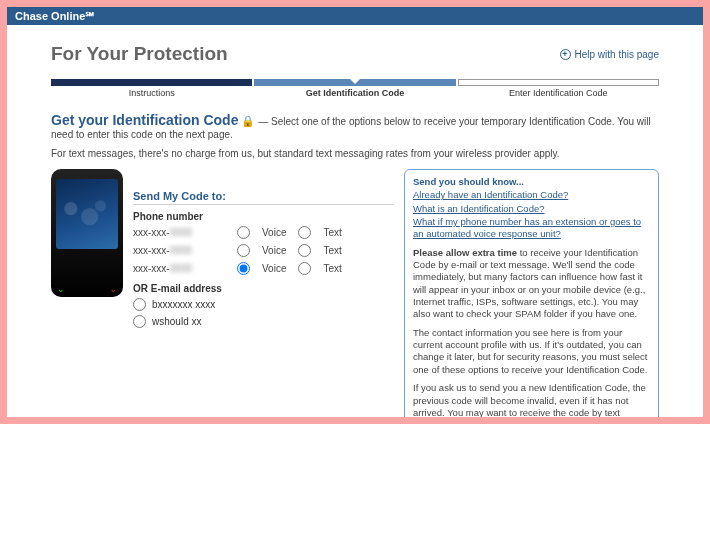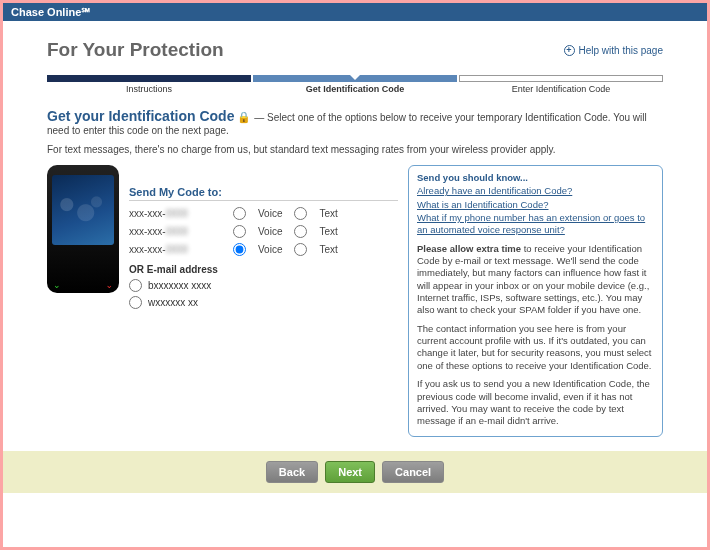--- a/index.html
+++ b/index.html
@@ -4,22 +4,22 @@
 <style>
   * { box-sizing: border-box; margin: 0; padding: 0; }
   body {
     font-family: Arial, Helvetica, sans-serif;
     background: #fff;
     font-size: 11px;
     color: #333;
   }
   .window {
     width: 710px;
-    height: 550px;
-    border: 3px solid #fca5a5;
+    height: 424px;
+    border: 7px solid #fca5a5;
     display: flex;
     flex-direction: column;
   }
   .titlebar {
     background: #2b5b8c;
     color: #fff;
     font-size: 11px;
     padding: 1px 8px 2px;
     font-weight: bold;
   }
@@ -221,20 +221,21 @@
           <div class="phone-btns">
               <span>⌄</span>
               <span>⌄</span>
             </div>
         </div>
       </div>
 
       <div class="form-col">
         <div class="section-head">Send My Code to:</div>
 
+        <div class="field-group-label">Phone number</div>
 
         <div class="option-row">
           <span class="val"><span>xxx-xxx-</span><span class="blur">0000</span></span>
           <input type="radio" name="m" style=""> 
             <span>Voice</span>
           <input type="radio" name="m" style=""> 
             <span>Text</span>
         </div>
         <div class="option-row">
           <span class="val"><span>xxx-xxx-</span><span class="blur">0000</span></span>
@@ -251,21 +252,21 @@
             <span>Text</span>
         </div>
 
         <div class="field-group-label" style="margin-top:8px;">OR E-mail address</div>
         <div class="email-row">
           <input type="radio" name="m" style="">
           <span><span>b</span><span class="blur">xxxxxxx xxxx</span></span>
         </div>
         <div class="email-row">
           <input type="radio" name="m" style="">
-          <span><span>w</span><span class="blur">xxxxxx xx</span></span>
+          <span><span>w</span><span class="blur">should xx</span></span>
         </div>
       </div>
 
       <div class="info-box">
         <div class="ib-title">Send you should know...</div>
         <a href="#">Already have an Identification Code?</a>
         <a href="#">What is an Identification Code?</a>
         <a href="#">What if my phone number has an extension or goes to an automated voice response unit?</a>
         <p><b>Please allow extra time</b><span> to receive your Identification Code by e-mail or text message. We'll send the code immediately, but many factors can influence how fast it will appear in your inbox or on your mobile device (e.g., Internet traffic, ISPs, software settings, etc.). You may also want to check your SPAM folder if you have one.</span></p>
         <p>The contact information you see here is from your current account profile with us. If it's outdated, you can change it later, but for security reasons, you must select one of these options to receive your Identification Code.</p>

